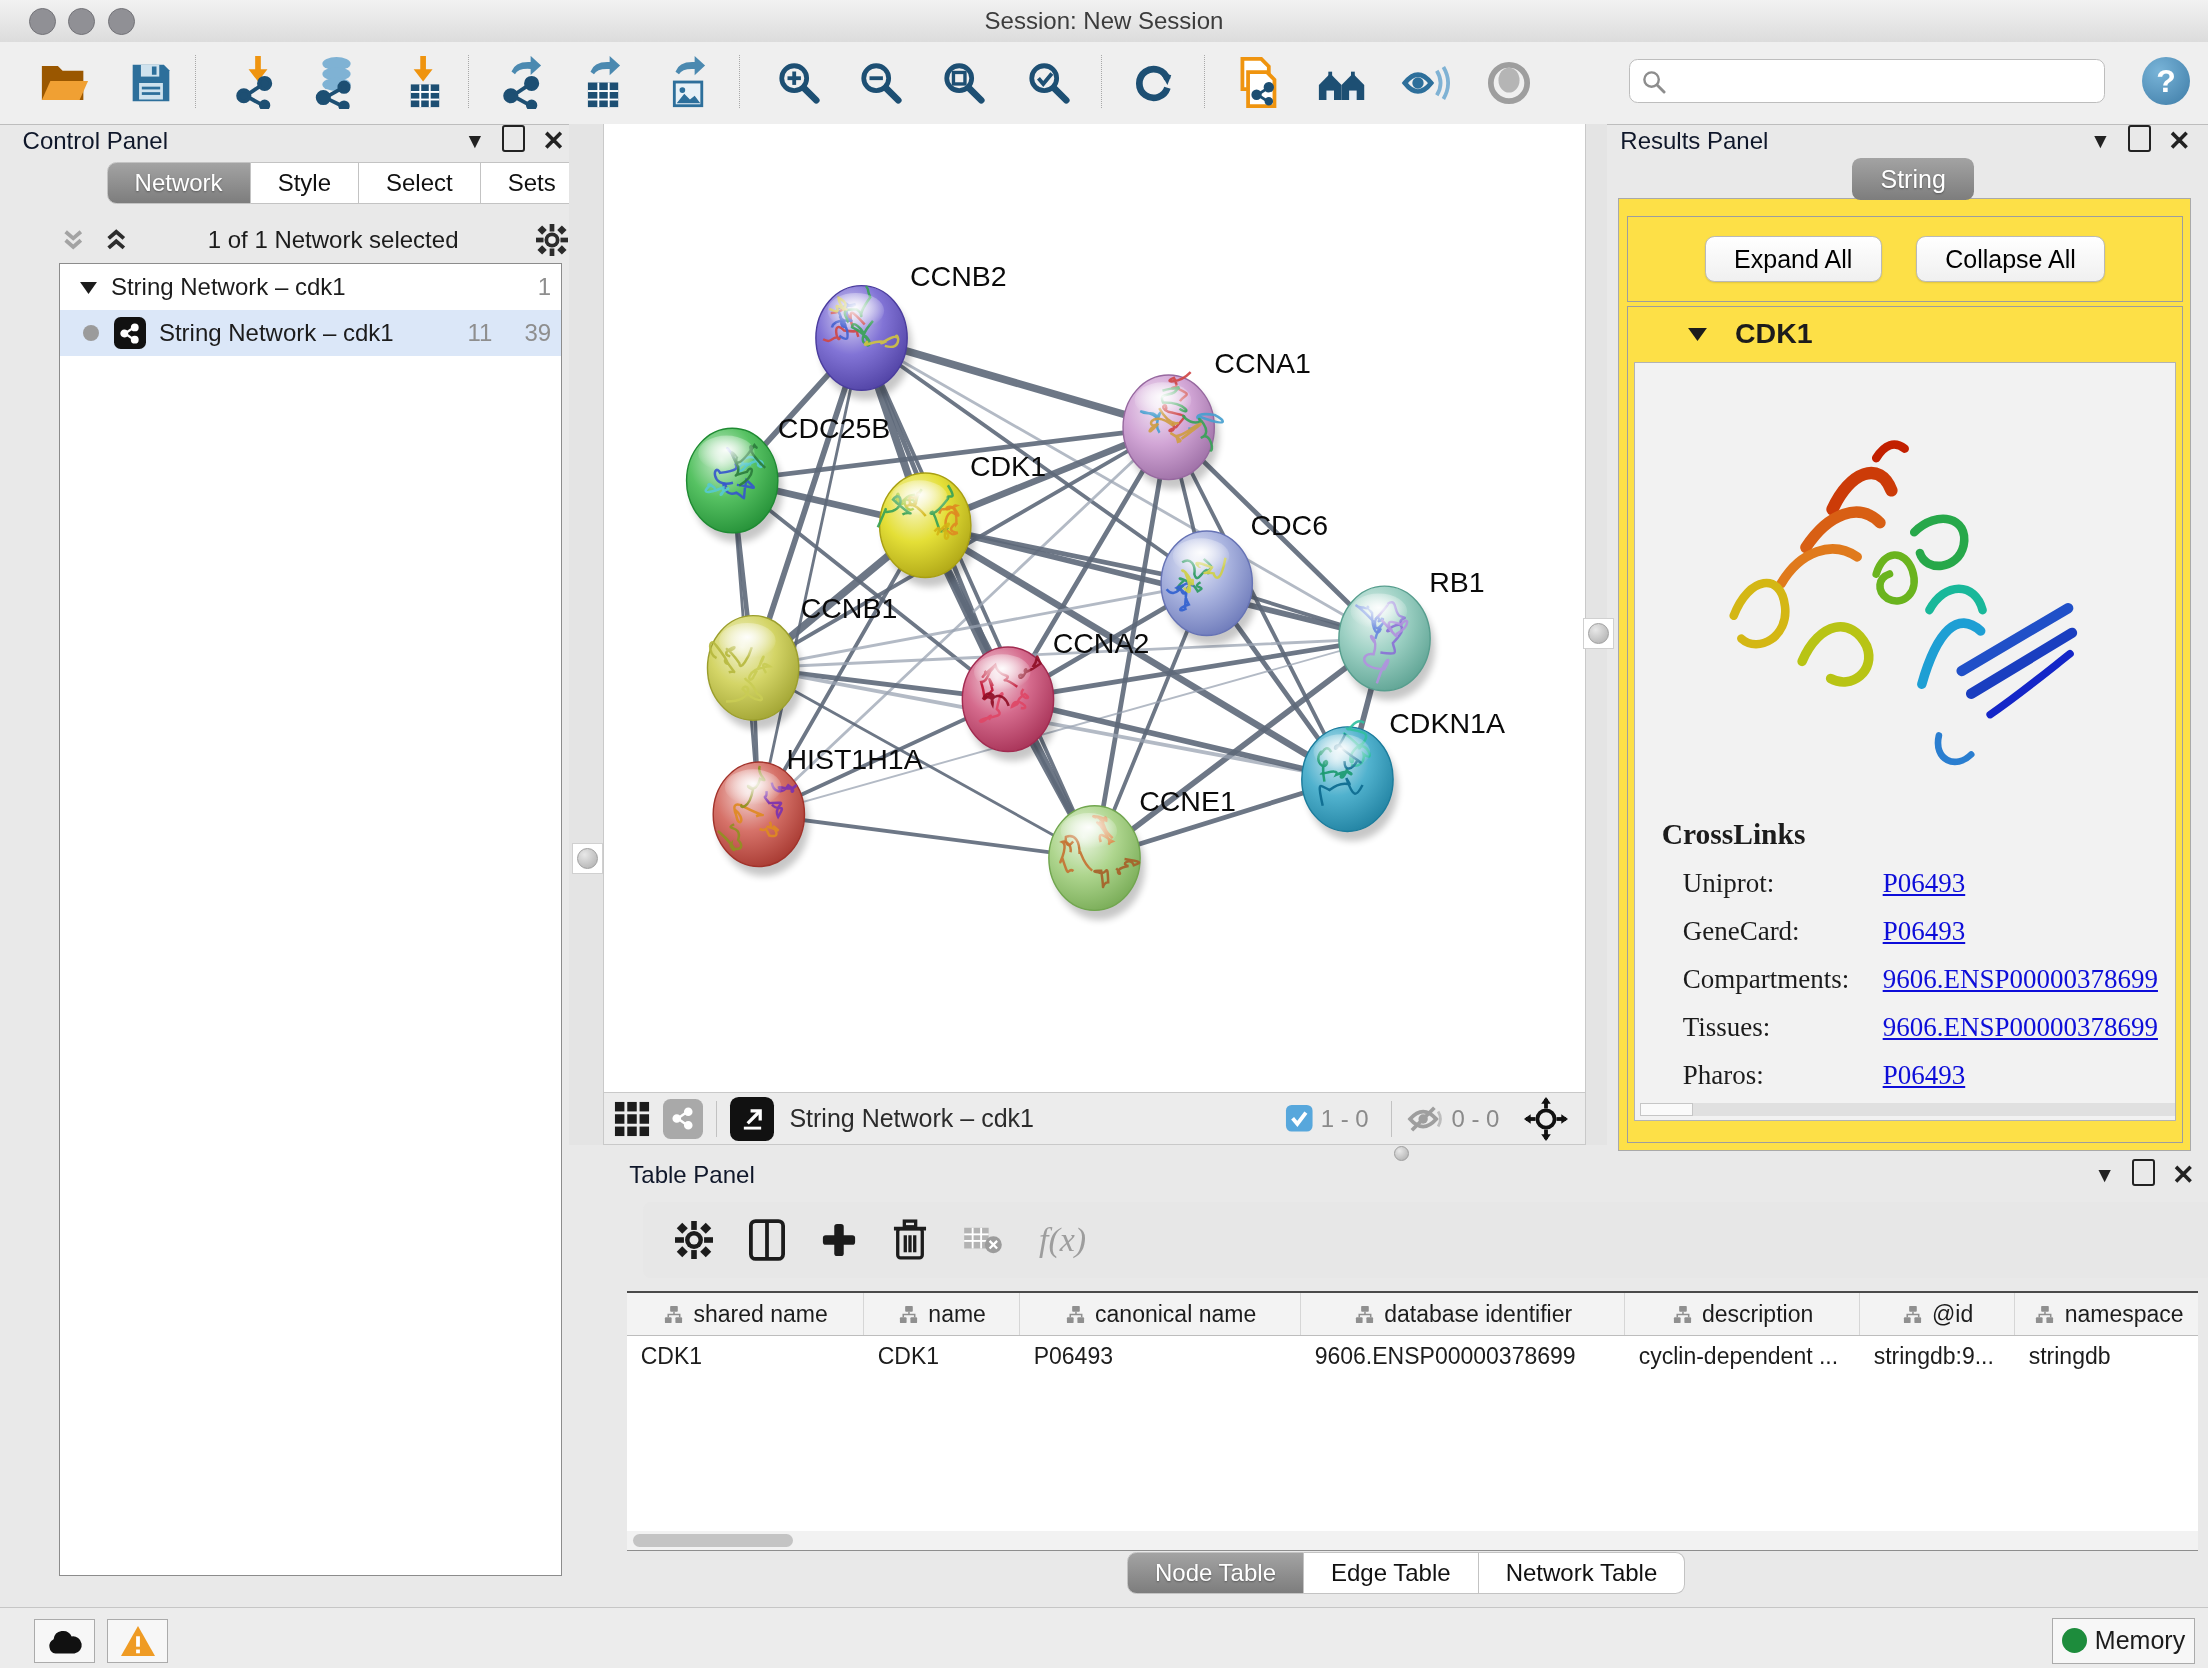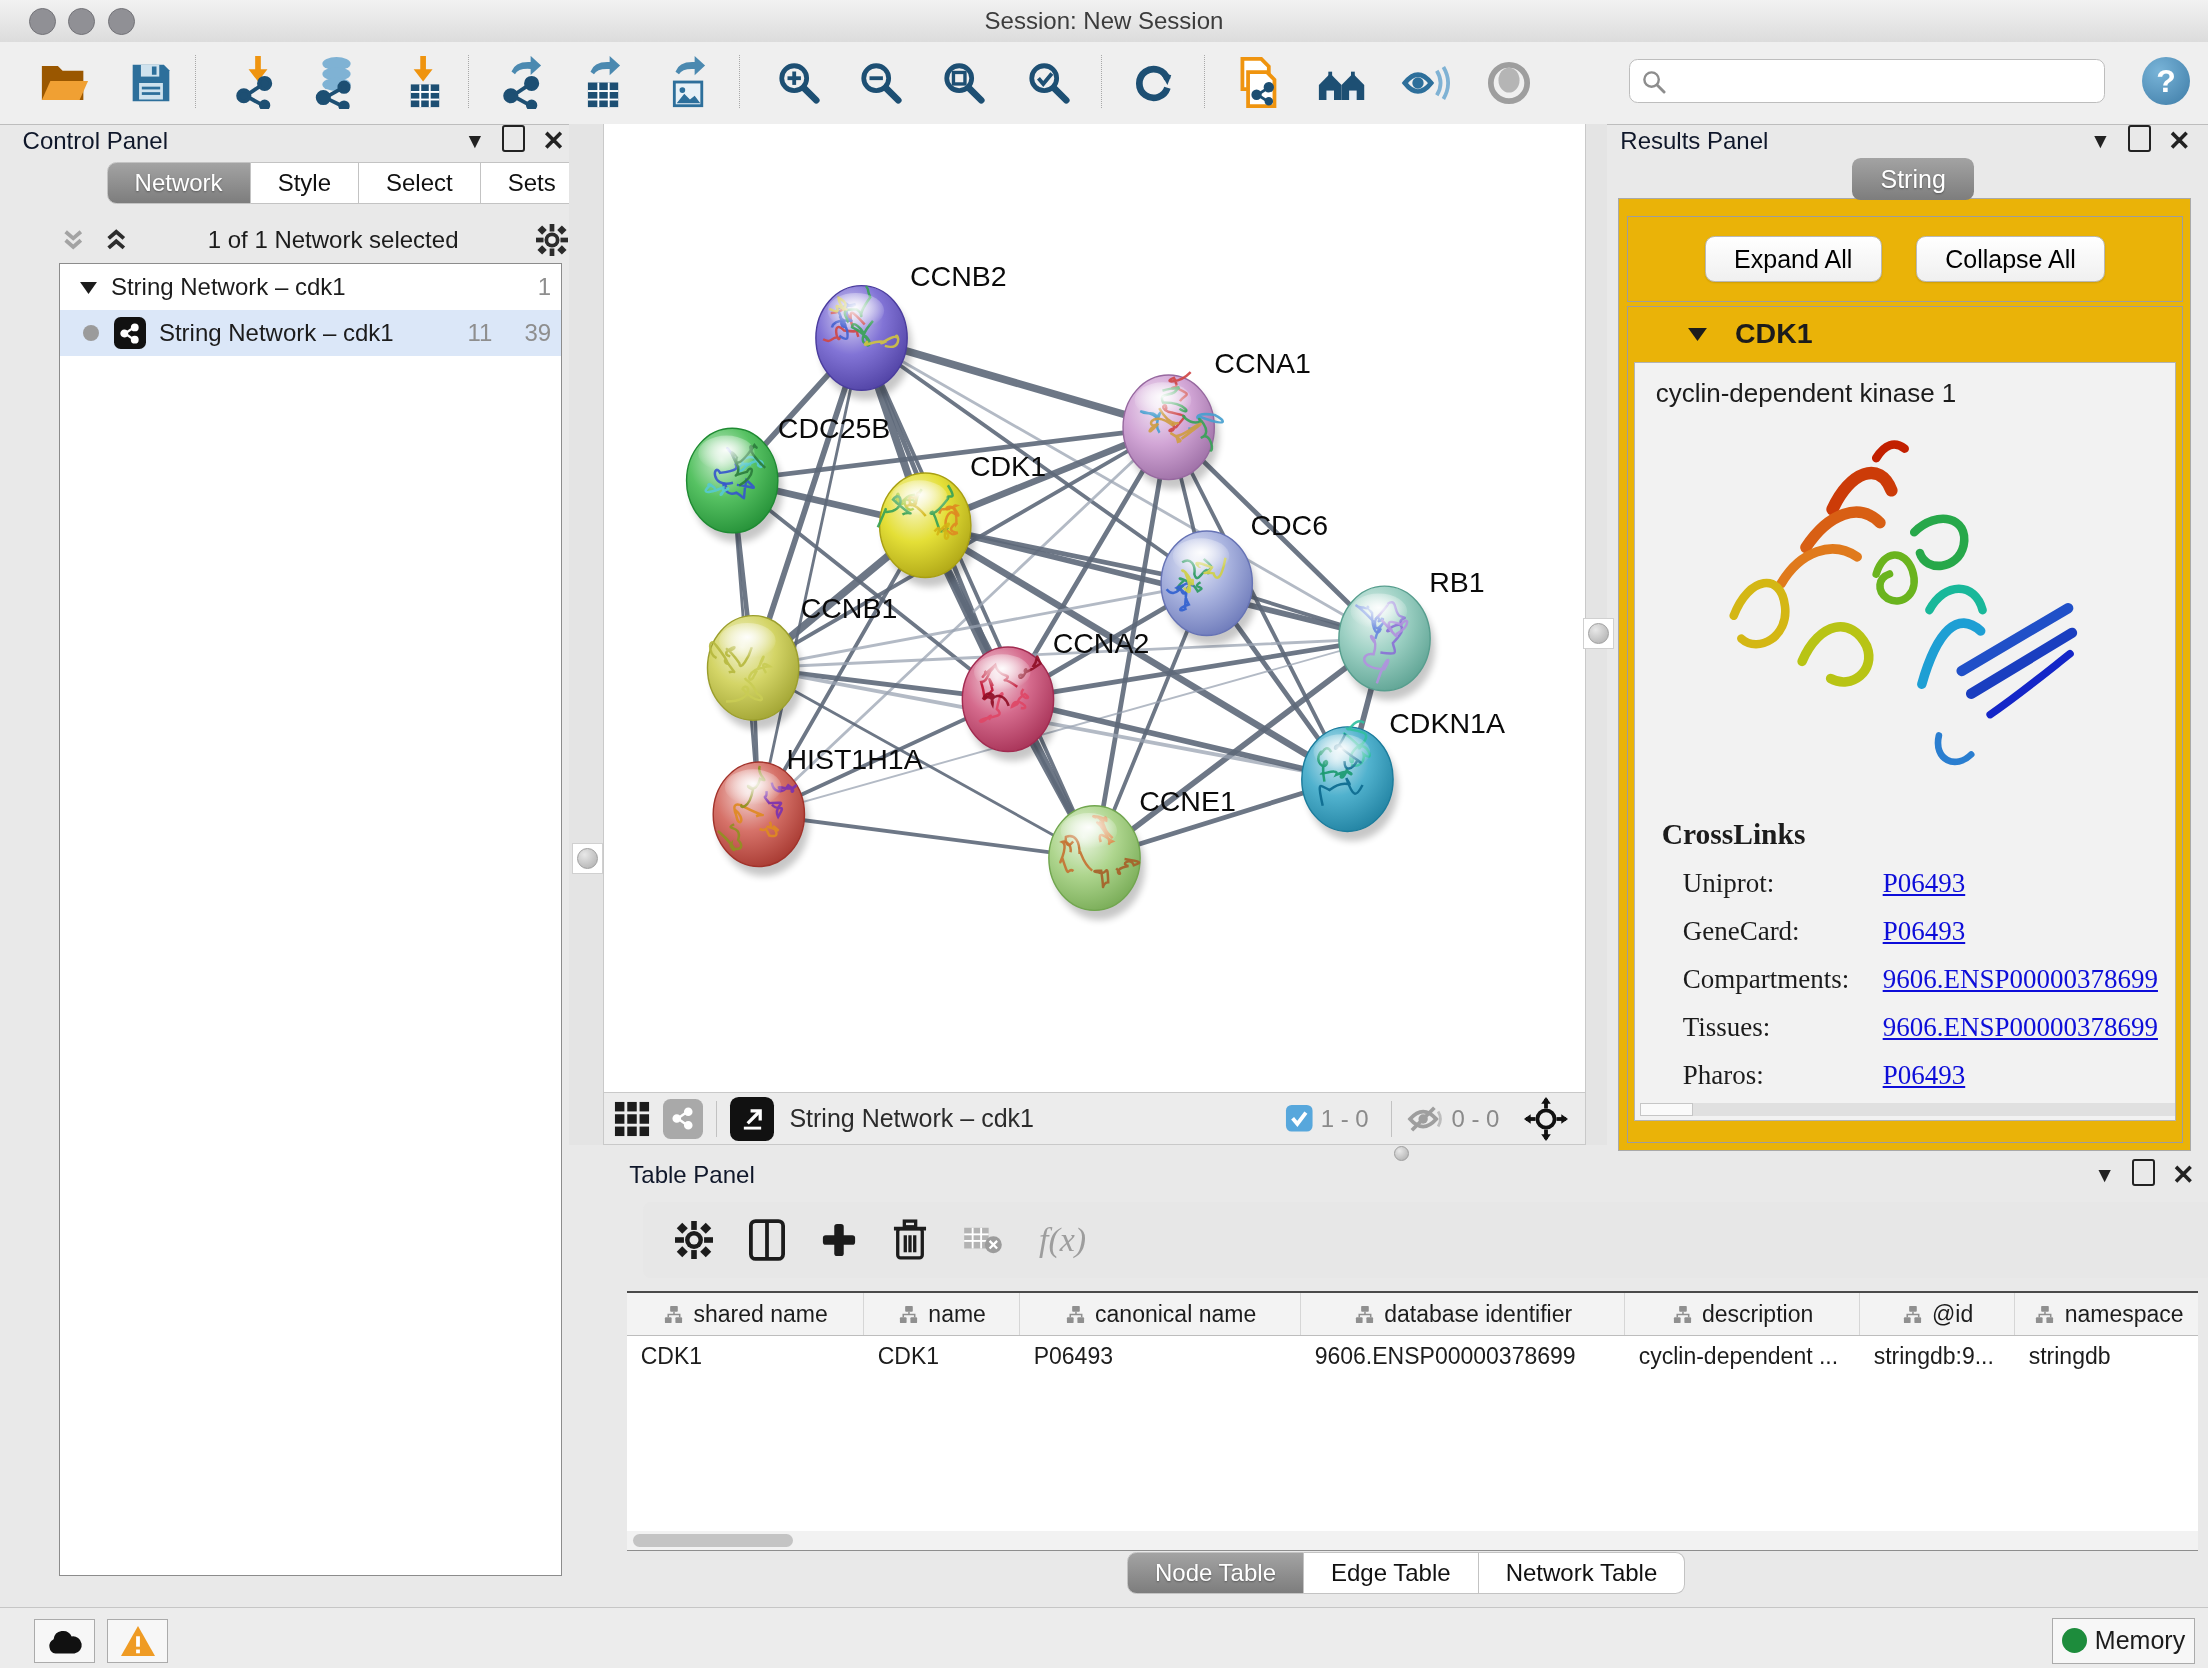--- a/index.html
+++ b/index.html
@@ -61,21 +61,21 @@
   
   .split-handle{background:#fff;border:1px solid #d0d0d0;display:flex;align-items:center;
     justify-content:center;}
   .split-dot{width:19px;height:19px;border-radius:50%;
     background:radial-gradient(circle at 35% 30%,#e8e8e8,#ababab);border:1px solid #9e9e9e;}
   
   #results-panel{left:1607px;top:124px;width:593px;height:1027px;}
   #rp-tab{position:absolute;left:245px;top:34px;height:42px;padding:0 28.5px;
     background:linear-gradient(#a3a3a3,#7d7d7d);color:#fff;font-size:25px;border-radius:8.6px;
     display:flex;align-items:center;z-index:3;text-shadow:0 1px 1.9px rgba(0,0,0,.35);}
-  #rp-outer{position:absolute;left:11.4px;top:74px;width:571px;height:951px;background:#eab308;
+  #rp-outer{position:absolute;left:11.4px;top:74px;width:571px;height:951px;background:#fde047;
     border:1px solid #a9a9a9;}
   #rp-btnbox{position:absolute;left:7.6px;top:17px;width:554px;height:84px;border:1px solid #9d9d9d;
     display:flex;align-items:center;justify-content:center;gap:34px;}
   .rp-btn{background:linear-gradient(#ffffff,#f0f0f0);border:1px solid #b9b9b9;border-radius:9.5px;
     font-size:25px;padding:7.6px 28.5px;box-shadow:0 1px 1.9px rgba(0,0,0,.12);}
   #rp-entry{position:absolute;left:7.6px;top:107px;width:554px;height:835px;border:1px solid #9d9d9d;}
   #rp-entry-head{height:53px;display:flex;align-items:center;font-size:28.5px;font-weight:bold;}
   #rp-entry-body{position:absolute;left:5.7px;top:55px;right:5.7px;bottom:21px;
     border:1px solid #b3b3b3;background:#f2f2f2;overflow:hidden;}
   #rp-desc{font-size:26px;margin:15px 0 0 21px;}
@@ -788,21 +788,20 @@
     <div id="rp-entry">
       <div id="rp-entry-head">
         <span style="margin:0 27px 0 59px">
             <svg width="21" height="16" viewBox="0 0 22 17">
               <path d="M1 2h20l-10 14z" fill="#1c1c1c"></path>
             </svg>
           </span>
         <span>CDK1</span>
       </div>
       <div id="rp-entry-body">
-        <div id="rp-desc">cyclin-dependent kinase 1</div>
 
         <svg id="structure" width="418" height="380" viewBox="0 0 440 400">
           <g fill="none" stroke-linecap="round">
             <path d="M196 38q14-22 30-10" stroke="#c22000" stroke-width="9"></path>
             <path d="M150 92C168 52 200 40 212 72" stroke="#cc3b08" stroke-width="13"></path>
             <path d="M122 132C146 96 178 84 200 106" stroke="#d85f14" stroke-width="12"></path>
             <path d="M96 170C116 136 150 124 176 142" stroke="#e07a1c" stroke-width="10"></path>
             <path d="M46 204C62 162 96 158 100 194C104 226 72 244 54 228" stroke="#d4b714" stroke-width="9"></path>
             <path d="M118 252C136 210 170 204 186 236C196 262 170 282 148 270" stroke="#b8c415" stroke-width="10"></path>
             <path d="M196 160c8-26 30-26 38-4c8 24-10 38-26 30c-12-8-10-22 2-26" stroke="#6ab41e" stroke-width="8"></path>

